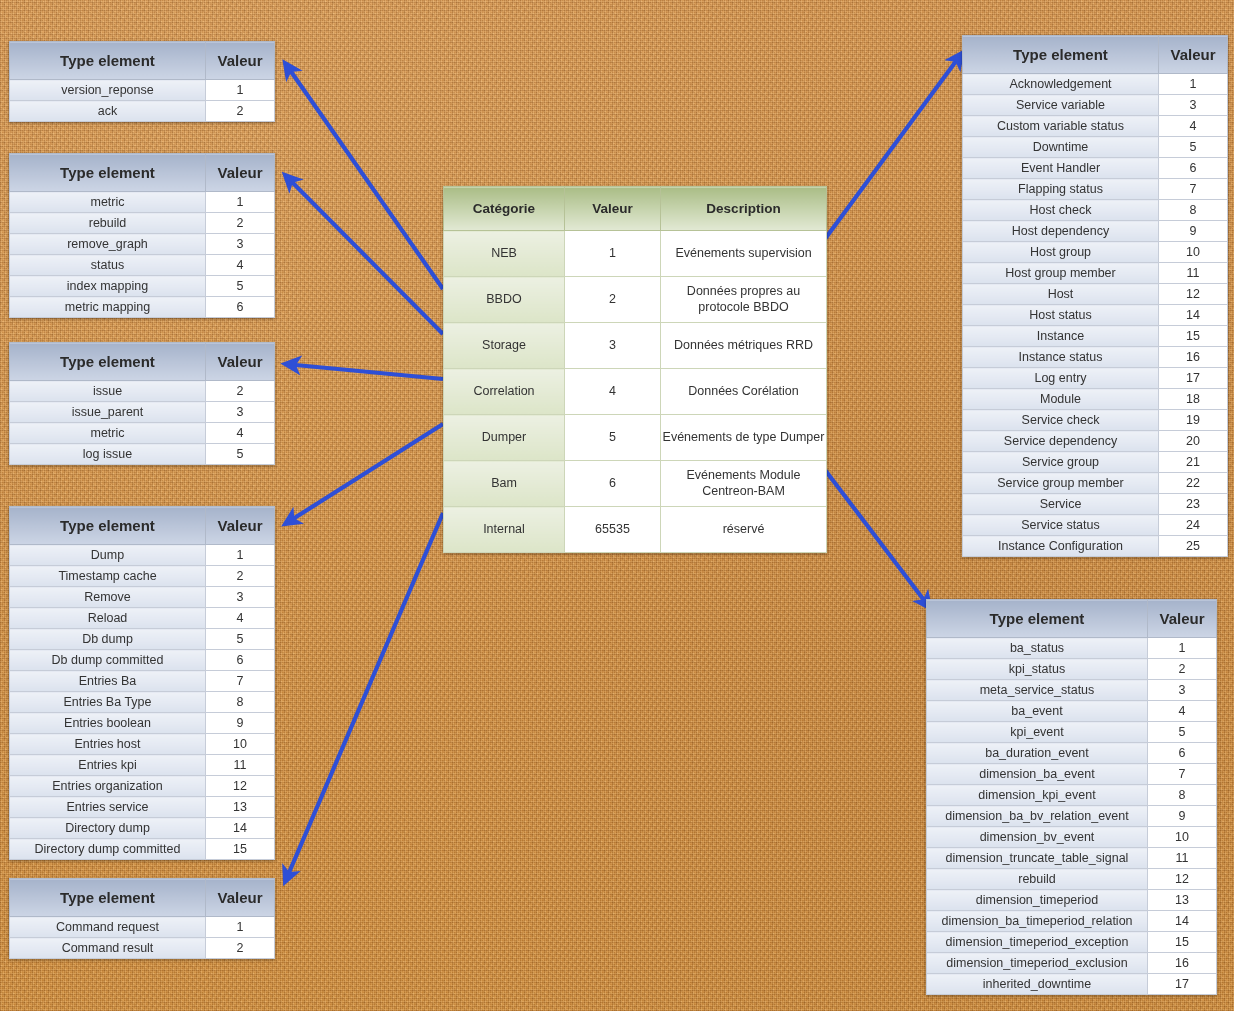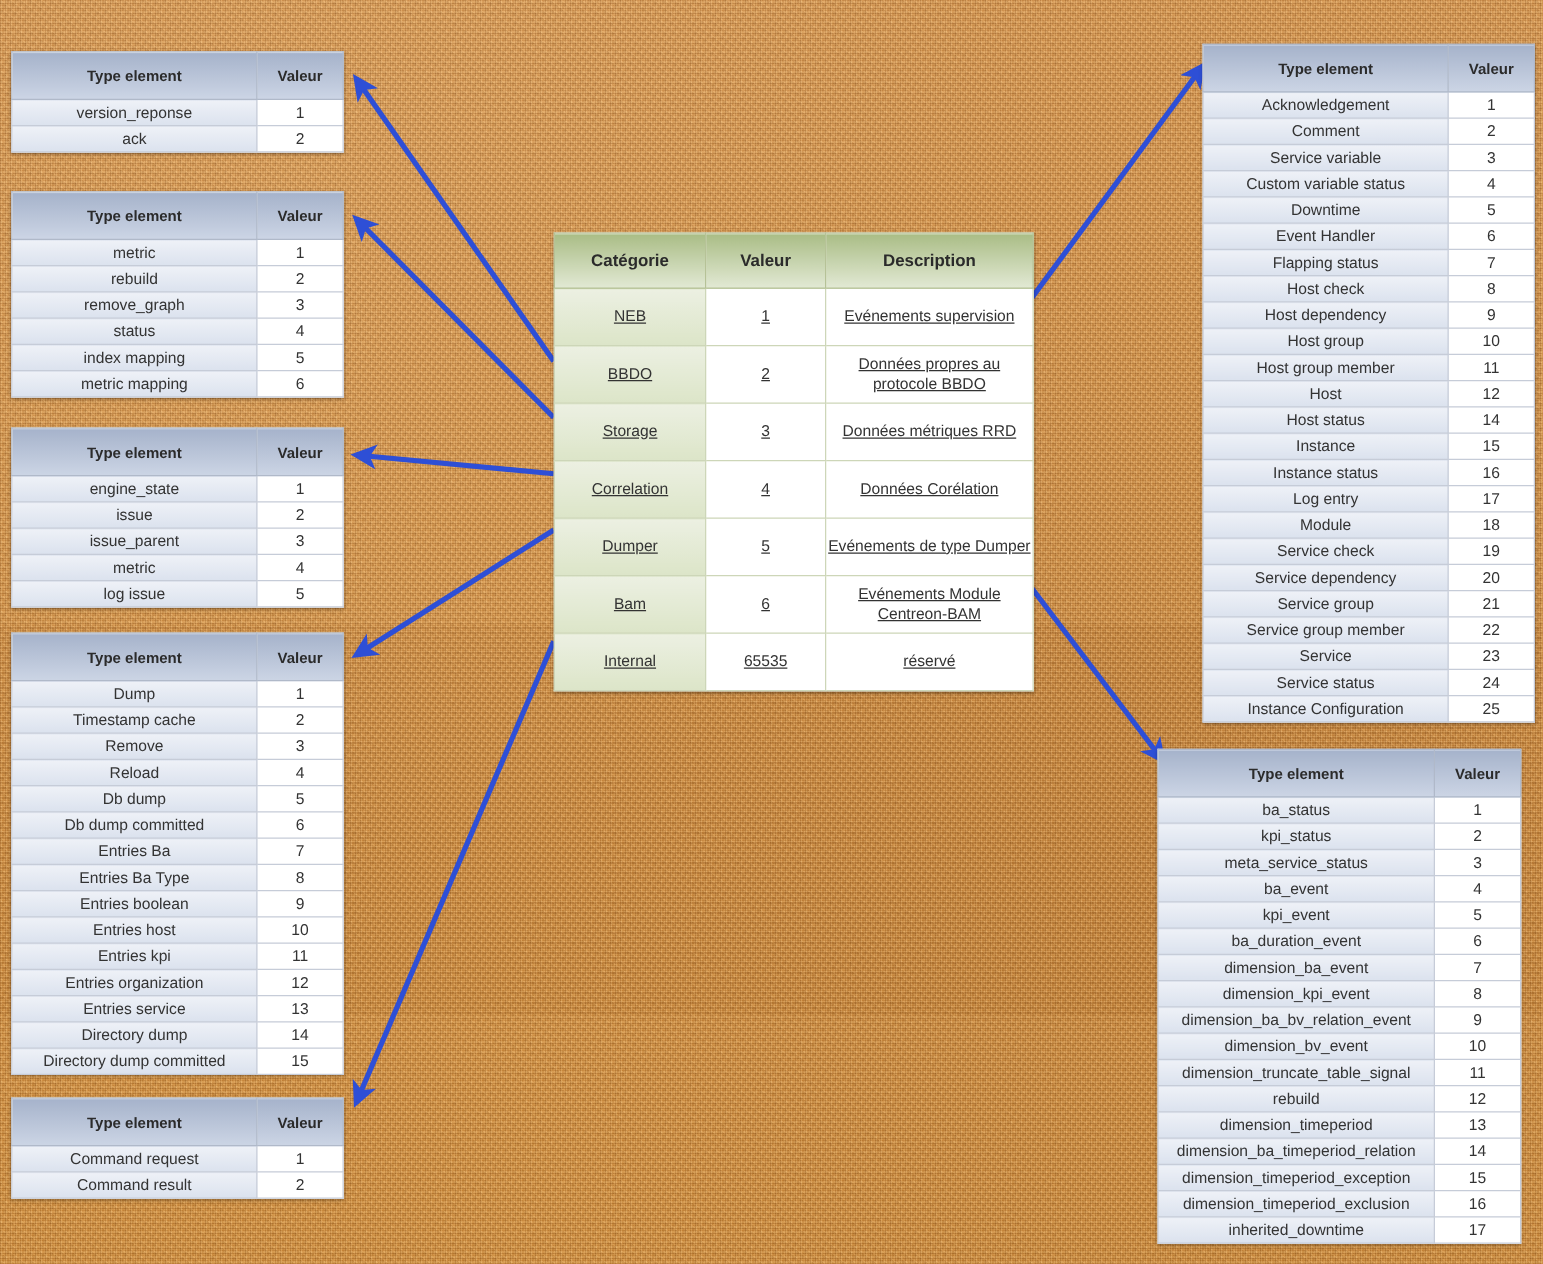--- a/index.html
+++ b/index.html
@@ -39,21 +39,21 @@
     font-weight:normal;
     text-align:center;
     color:#333;
     white-space:nowrap;
   }
 
   
   .blue th{
     background:linear-gradient(#a6b3cb,#ccd5e5);
     font-weight:bold;
-    font-size:12px;
+    font-size:15px;
     color:#2b2b2b;
     height:37px;
     border-color:#b0b9c9;
   }
   .blue td{
     height:20px;
     font-size:12.5px;
     border-color:#c6ccd8;
   }
   .blue td.lbl{ background:linear-gradient(#eef1f7,#dbe2ee); }
@@ -68,21 +68,20 @@
     color:#2b2b2b;
     height:43px;
     border-color:#b6c297;
   }
   .green td{
     height:45px;
     font-size:12.5px;
     border-color:#cdd6b8;
     line-height:1.25;
     white-space:normal;
-    text-decoration:underline;
   }
   .green td.cat{ background:linear-gradient(#ecf0e2,#dce5c8); }
   .green td.val,.green td.desc{ background:#fff; }
 
   
   .c-lbl{width:195px;}
   .c-val{width:68px;}
   .g-cat{width:120px;margin-top:28px;}
   .g-val{width:95px;}
   .g-desc{width:165px;}
@@ -172,24 +171,20 @@
 
 <table class="tbl blue" style="left:9px;top:342px;">
   <thead>
     <tr>
       <th class="c-lbl">Type element</th>
       <th class="c-val">Valeur</th>
     </tr>
   </thead>
   <tbody>
       <tr>
-        <td class="lbl">engine_state</td>
-        <td class="val">1</td>
-      </tr>
-      <tr>
         <td class="lbl">issue</td>
         <td class="val">2</td>
       </tr>
       <tr>
         <td class="lbl">issue_parent</td>
         <td class="val">3</td>
       </tr>
       <tr>
         <td class="lbl">metric</td>
         <td class="val">4</td>
@@ -344,24 +339,20 @@
       <th class="c-lbl">Type element</th>
       <th class="c-val">Valeur</th>
     </tr>
   </thead>
   <tbody>
       <tr>
         <td class="lbl">Acknowledgement</td>
         <td class="val">1</td>
       </tr>
       <tr>
-        <td class="lbl">Comment</td>
-        <td class="val">2</td>
-      </tr>
-      <tr>
         <td class="lbl">Service variable</td>
         <td class="val">3</td>
       </tr>
       <tr>
         <td class="lbl">Custom variable status</td>
         <td class="val">4</td>
       </tr>
       <tr>
         <td class="lbl">Downtime</td>
         <td class="val">5</td>

